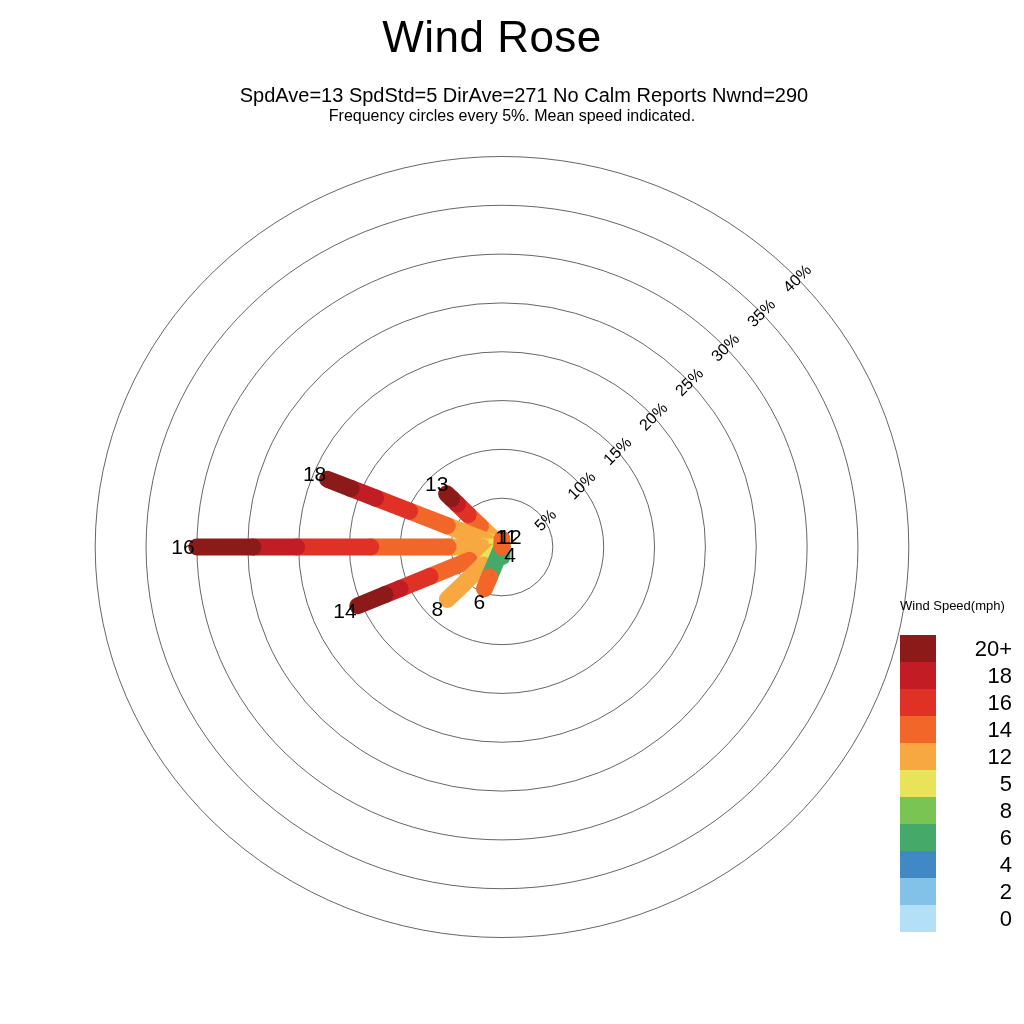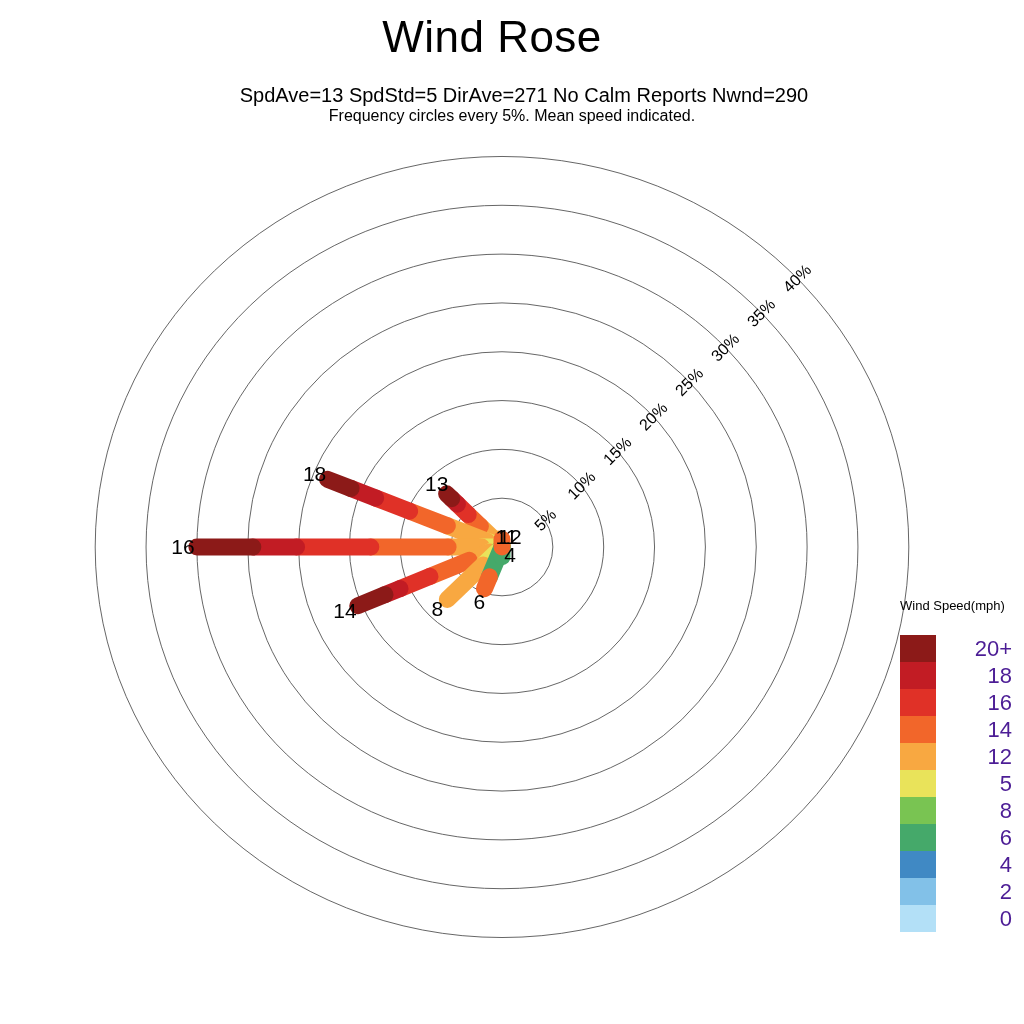--- a/index.html
+++ b/index.html
@@ -73,21 +73,21 @@
   .legend-swatch {
     width: 36px;
     height: 27px;
     flex: 0 0 36px;
   }
   .legend-label {
     flex: 1 1 auto;
     text-align: right;
     padding-right: 6px;
     font-size: 22px;
-    color: #4c1d95;
+    color: #000000;
     line-height: 27px;
     padding-left: 11px;
   }
 </style>
 </head>
 <body>
 
 <div id="page">
 
   <div id="chart-title">Wind Rose</div>

